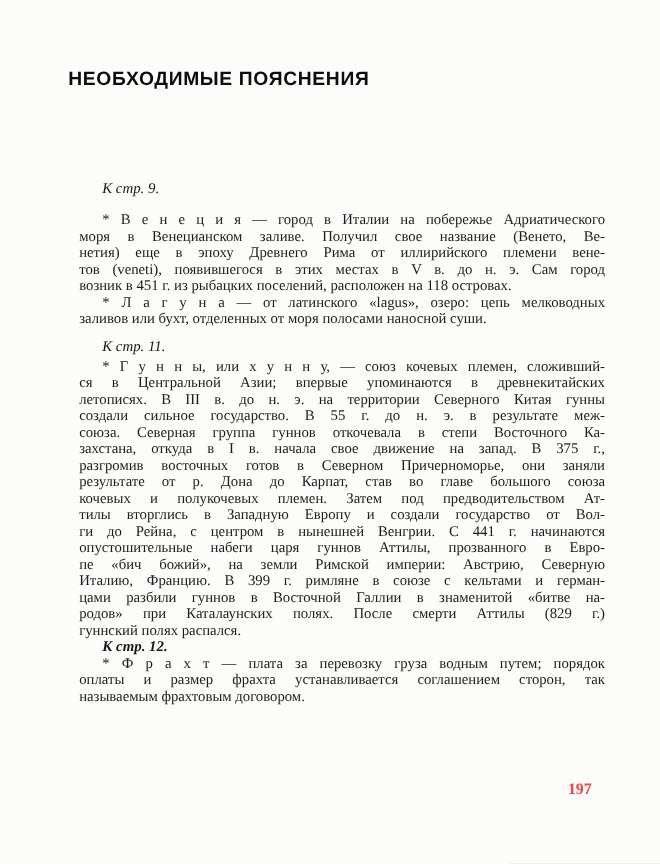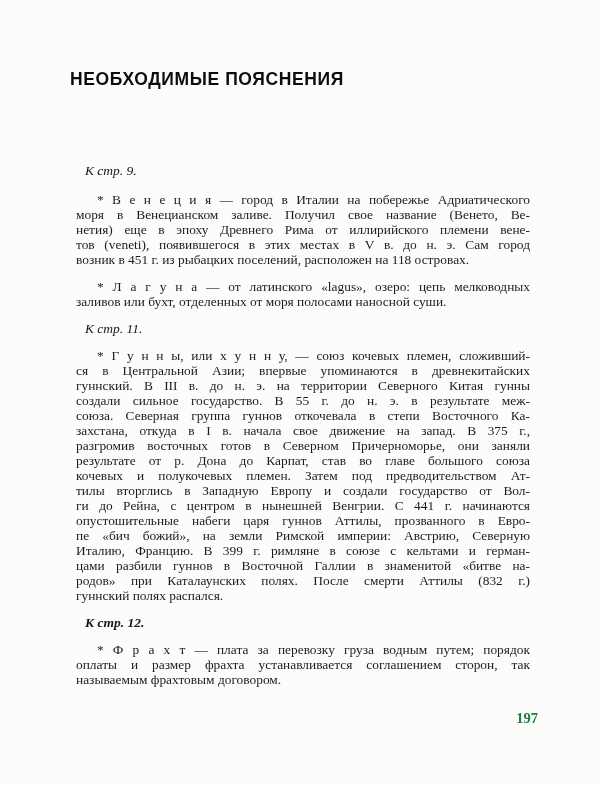--- a/index.html
+++ b/index.html
@@ -8,61 +8,61 @@
     width:600px; height:785px;
     margin:0 auto;
     background:#fcfcfa;
     font-family:"Liberation Serif", serif;
     color:#1f1f1f;
     overflow:hidden;
   }
   .chapter-title {
     position:absolute;
     left:62px; top:61px;
-    margin:8px;
+    margin:0;
     font-family:"Liberation Sans", sans-serif;
     font-weight:700;
     font-size:17.5px;
     letter-spacing:0.6px;
     color:#0d0d0d;
     white-space:nowrap;
   }
   .content {
     position:absolute;
-    left:64px; top:163px;
+    left:72px; top:163px;
     width:478px;
   }
   .kstr {
     font-style:italic;
     font-size:13.5px;
     line-height:15px;
     text-indent:21px;
     color:#161616;
   }
   .sec1 .kstr { margin:0 0 14px 0; }
   .sec2 .kstr { margin:10px 0 3px 0; }
   .sec3 .kstr { margin:0 0 0 0;font-weight:bold; }
-  .para { margin:12px; }
+  .para { margin:0; }
   .line {
     font-size:13.4px;
     line-height:15px;
     text-align:justify;
     text-align-last:justify;
     color:#1c1c1c;
     white-space:normal;
   }
   .line.first { text-indent:21px; }
   .line.last  { text-align-last:left; }
   .page-number {
     position:absolute;
     top:710px; right:62px;
     font-family:"Liberation Serif", serif;
     font-weight:700;
     font-size:14.5px;
-    color:#15803d;
+    color:#ef4444;
   }
 </style>
 </head>
 <body>
 
 <div class="page">
 
   <h1 class="chapter-title">НЕОБХОДИМЫЕ ПОЯСНЕНИЯ</h1>
 
   <div class="content">
@@ -80,34 +80,34 @@
           <div class="line first">* Л а г у н а — от латинского «lagus», озеро: цепь мелководных</div>
           <div class="line last">заливов или бухт, отделенных от моря полосами наносной суши.</div>
         </div>
     </section>
 
     <section class="sec2">
       <div class="kstr">К стр. 11.</div>
       <div class="para">
           <div class="line first">* Г у н н ы,  или  х у н н у, — союз кочевых племен, сложивший-</div>
           <div class="line">ся в Центральной Азии; впервые упоминаются в древнекитайских</div>
-          <div class="line">гуннский. В III в. до н. э. на территории Северного Китая гунны</div>
+          <div class="line">летописях. В III в. до н. э. на территории Северного Китая гунны</div>
           <div class="line">создали сильное государство. В 55 г. до н. э. в результате меж-</div>
           <div class="line">союза. Северная группа гуннов откочевала в степи Восточного Ка-</div>
           <div class="line">захстана, откуда в I в. начала свое движение на запад. В 375 г.,</div>
           <div class="line">разгромив восточных готов в Северном Причерноморье, они заняли</div>
           <div class="line">результате от р. Дона до Карпат, став во главе большого союза</div>
           <div class="line">кочевых и полукочевых племен. Затем под предводительством Ат-</div>
           <div class="line">тилы вторглись в Западную Европу и создали государство от Вол-</div>
           <div class="line">ги до Рейна, с центром в нынешней Венгрии. С 441 г. начинаются</div>
           <div class="line">опустошительные набеги царя гуннов Аттилы, прозванного в Евро-</div>
           <div class="line">пе «бич божий», на земли Римской империи: Австрию, Северную</div>
           <div class="line">Италию, Францию. В 399 г. римляне в союзе с кельтами и герман-</div>
           <div class="line">цами разбили гуннов в Восточной Галлии в знаменитой «битве на-</div>
-          <div class="line">родов» при Каталаунских полях. После смерти Аттилы (832 г.)</div>
+          <div class="line">родов» при Каталаунских полях. После смерти Аттилы (829 г.)</div>
           <div class="line last">гуннский полях распался.</div>
         </div>
     </section>
 
     <section class="sec3">
       <div class="kstr">К стр. 12.</div>
       <div class="para">
           <div class="line first">* Ф р а х т — плата за перевозку груза водным путем; порядок</div>
           <div class="line">оплаты и размер фрахта устанавливается соглашением сторон, так</div>
           <div class="line last">называемым фрахтовым договором.</div>

